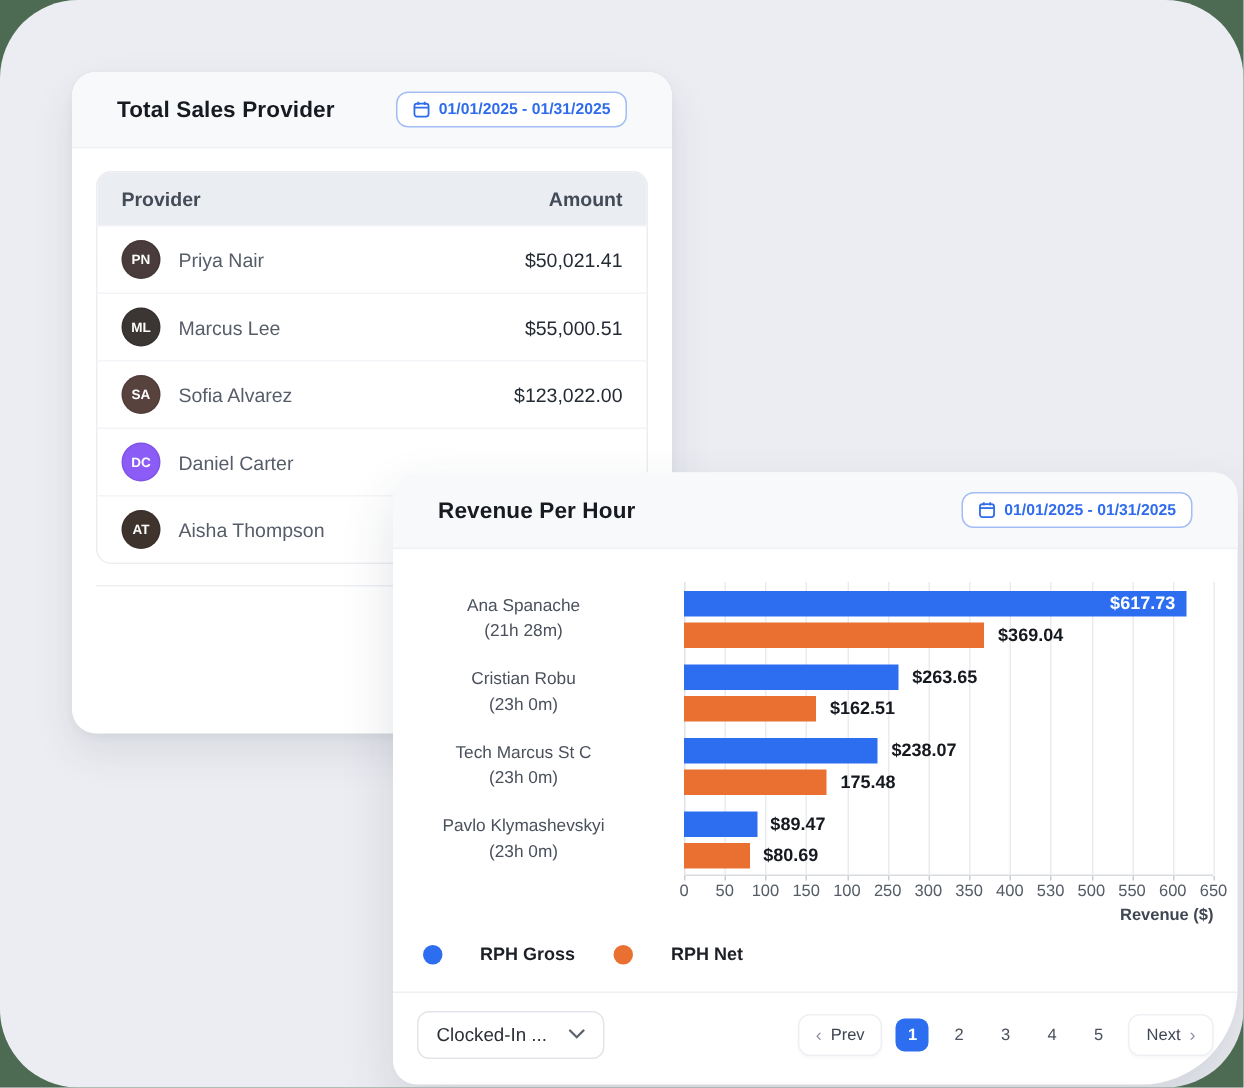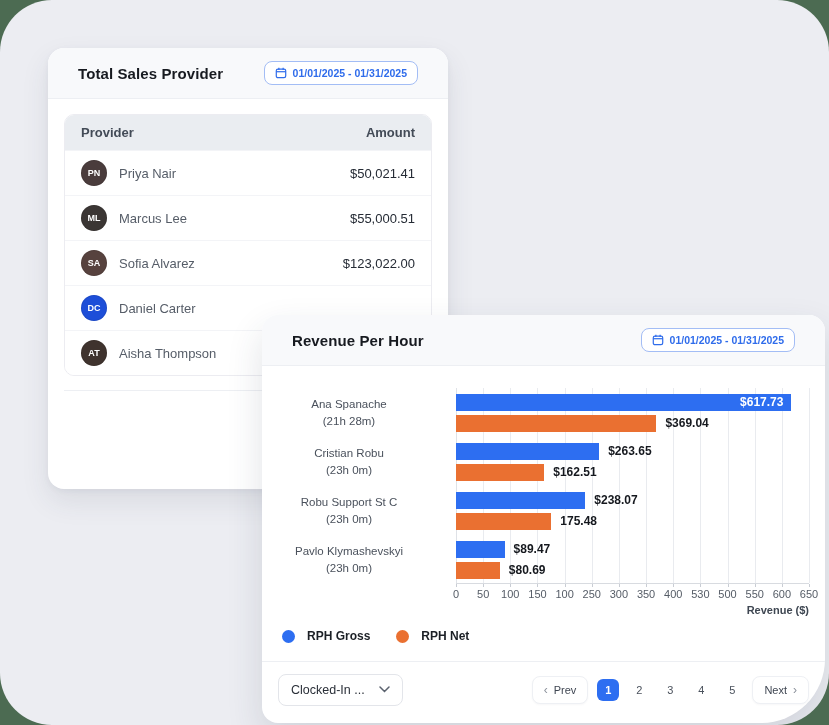--- a/index.html
+++ b/index.html
@@ -93,21 +93,21 @@
   .bar-label.inside { color: #ffffff; text-align: right; }
   .x-ticks { position: relative; height: 17px; }
   .x-tick-label {
     position: absolute; top: 4px; transform: translateX(-50%);
     font-size: 11px; color: #555c66;
   }
   .x-tick-mark { position: absolute; top: 0; width: 1px; height: 3px; background: #c9cdd4; }
   .x-axis-label { text-align: right; font-size: 11px; color: #3f4752; font-weight: 600; padding-top: 3px; }
 
   .legend-row { display: flex; align-items: center; gap: 26px; padding: 13px 20px 10px 20px; flex: 0 0 auto; }
-  .legend-item { display: flex; align-items: flex-end; gap: 12px; }
+  .legend-item { display: flex; align-items: flex-end; gap: 25px; }
   .legend-dot { width: 13px; height: 13px; border-radius: 50%; }
   .legend-label { font-size: 12px; font-weight: 700; color: #1c2026; }
 
   .rph-divider { border-top: 1px solid #edeff3; margin-top: 8px; }
   .rph-footer {
     flex: 1; display: flex; align-items: center; justify-content: space-between;
     padding: 10px 16px 16px 16px;
   }
   .filter-select {
     display: inline-flex; align-items: center; gap: 14px;
@@ -167,21 +167,21 @@
               <div class="avatar" style="background: rgb(59, 54, 52);">ML</div>
               <div class="r-name">Marcus Lee</div>
               <div class="r-amount">$55,000.51</div>
             </div>
             <div class="t-row">
               <div class="avatar" style="background: rgb(87, 66, 62);">SA</div>
               <div class="r-name">Sofia Alvarez</div>
               <div class="r-amount">$123,022.00</div>
             </div>
             <div class="t-row">
-              <div class="avatar" style="background: #1d4ed8;">DC</div>
+              <div class="avatar" style="background: #8b5cf6;">DC</div>
               <div class="r-name">Daniel Carter</div>
               <div class="r-amount"></div>
             </div>
             <div class="t-row">
               <div class="avatar" style="background: rgb(63, 51, 46);">AT</div>
               <div class="r-name">Aisha Thompson</div>
               <div class="r-amount"></div>
             </div>
           </div>
       </div>
@@ -209,21 +209,21 @@
       <div class="cat-col">
           <div class="cat-block">
             <div>Ana Spanache</div>
             <div>(21h 28m)</div>
           </div>
           <div class="cat-block">
             <div>Cristian Robu</div>
             <div>(23h 0m)</div>
           </div>
           <div class="cat-block">
-            <div>Robu Support St C</div>
+            <div>Tech Marcus St C</div>
             <div>(23h 0m)</div>
           </div>
           <div class="cat-block">
             <div>Pavlo Klymashevskyi</div>
             <div>(23h 0m)</div>
           </div>
         </div>
       <div class="plot-col">
         <div class="plot">
             <div class="gridline zero" style="left: 0%;"></div>

